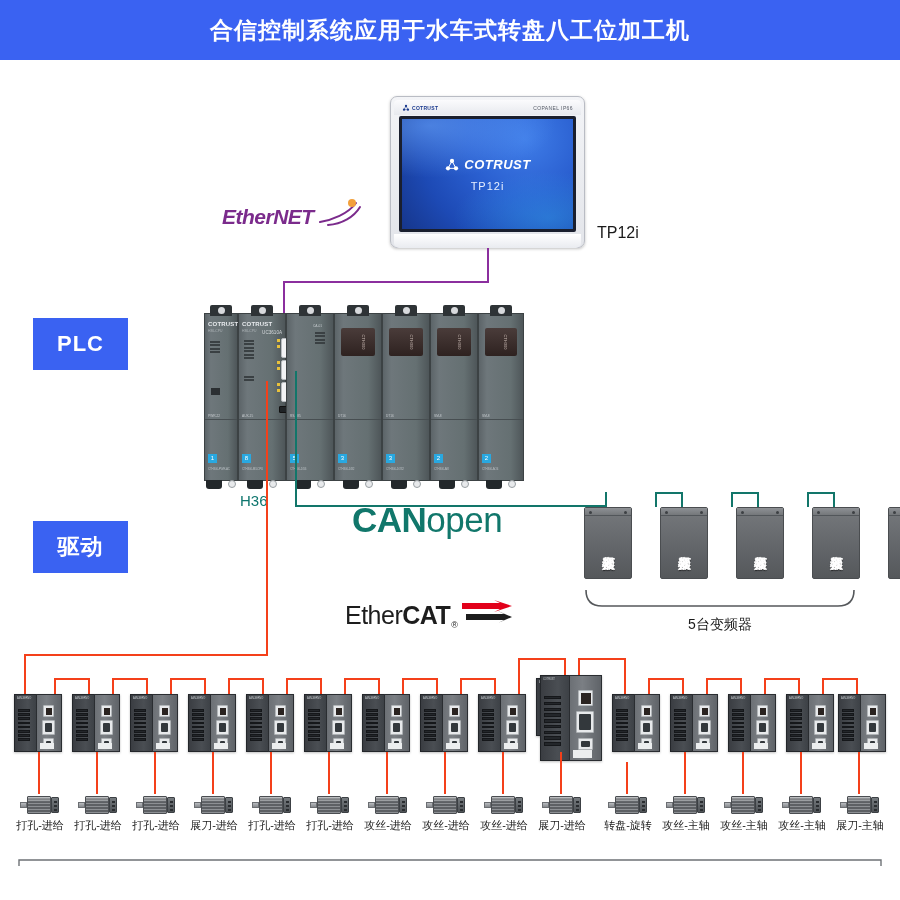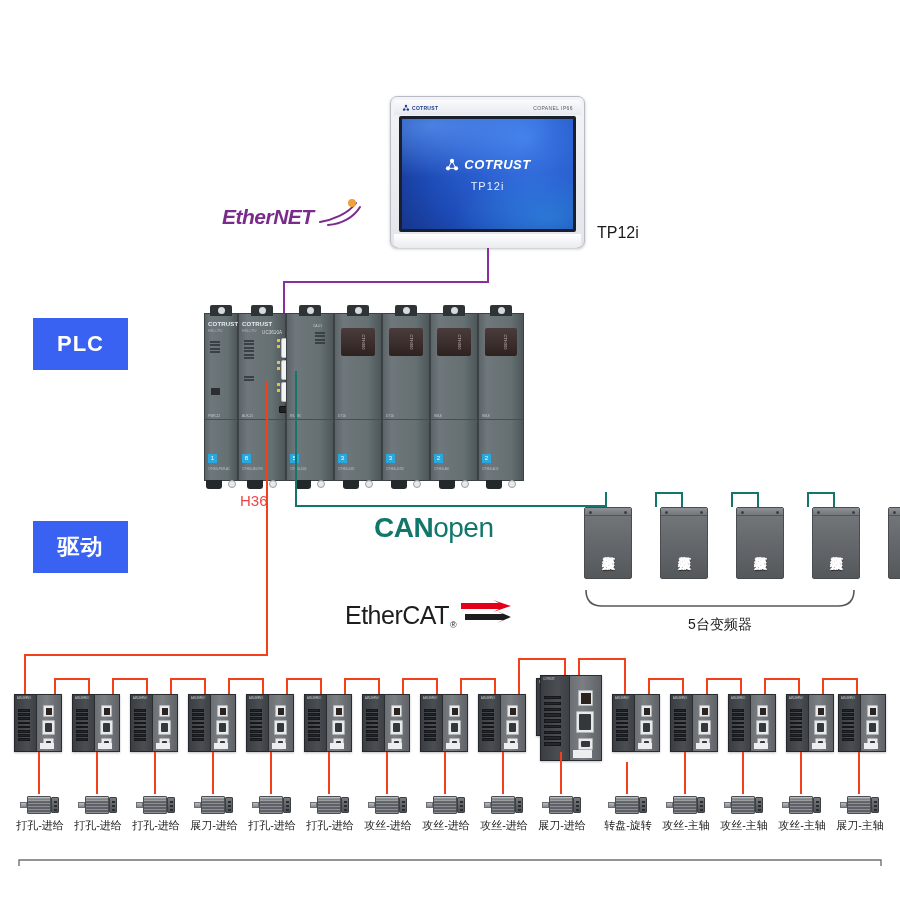--- a/index.html
+++ b/index.html
@@ -168,29 +168,29 @@
   .inv .cap i.l { left:4px; } .inv .cap i.r { right:4px; }
   .inv-text {
     writing-mode: vertical-rl; color:#ffffff; font-size:13px; font-weight:bold;
     letter-spacing:1px; text-shadow:0 1px 1px rgba(0,0,0,.4); margin-top:6px;
   }
   #inv-brace { position:absolute; left:584px; top:590px; width:272px; height:20px; }
   #inv-caption { position:absolute; left:584px; top:616px; width:272px; text-align:center; font-size:14px; color:#1a1a1a; }
 
   
   #canopen {
-    position:absolute; left:352px; top:512px; font-size:28px; color:#11776b;
-    letter-spacing:-.5px; font-weight:normal;margin-left:22px;
+    position:absolute; left:352px; top:500px; font-size:35px; color:#11776b;
+    letter-spacing:-.5px; font-weight:normal;
   }
   #canopen b { font-weight:bold; }
 
   
   #ethercat { position:absolute; left:345px; top:600px; display:flex; align-items:flex-end; }
   #ethercat .ec-text { font-size:25px; color:#1d1d1d; letter-spacing:-.5px; }
-  #ethercat .ec-text b { font-weight:normal; }
+  #ethercat .ec-text b { font-weight:bold; }
   #ethercat .ec-reg { font-size:9px; color:#1d1d1d; margin-left:1px; }
 
   
   .drive {
     position:absolute; width:48px; height:58px; display:flex;
     filter: drop-shadow(0 1px 1px rgba(0,0,0,.25));
   }
   .drive .left {
     width:22px; height:100%; background: linear-gradient(90deg,#3a3d42 0%,#4a4e53 60%,#3d4146 100%);
     border:1px solid #23262a; position:relative; border-right:none;
@@ -242,27 +242,30 @@
   .motor .tail i { position:absolute; right:1px; width:3px; height:2px; background:#2a2d30; }
   .motor-label {
     position:absolute; font-size:11px; color:#1a1a1a; white-space:nowrap;
     transform: translateX(-50%);
   }
 
   
   #servo-brace { position:absolute; left:18px; top:856px; width:864px; height:10px; }
   #servo-caption { position:absolute; left:0; top:866px; width:900px; text-align:center; font-size:15px; color:#1a1a1a; }
 
-  #plc-caption { position:absolute; left:240px; top:492px; font-size:15px; color:#ef4444; }
+  #plc-caption { position:absolute; left:240px; top:492px; font-size:15px; color:#0f766e; }
 </style>
 </head>
 <body>
 
 <div id="stage">
 
+  <div class="banner">
+    <div class="banner-title">合信控制系统应用于水车式转盘八工位加工机</div>
+  </div>
 
   <div class="badge" id="badge-drive">
     <span>驱动</span>
   </div>
   <div class="badge" id="badge-plc">
     <span>PLC</span>
   </div>
 
   <div id="hmi-panel">
     <div id="hmi-bezel-top">

